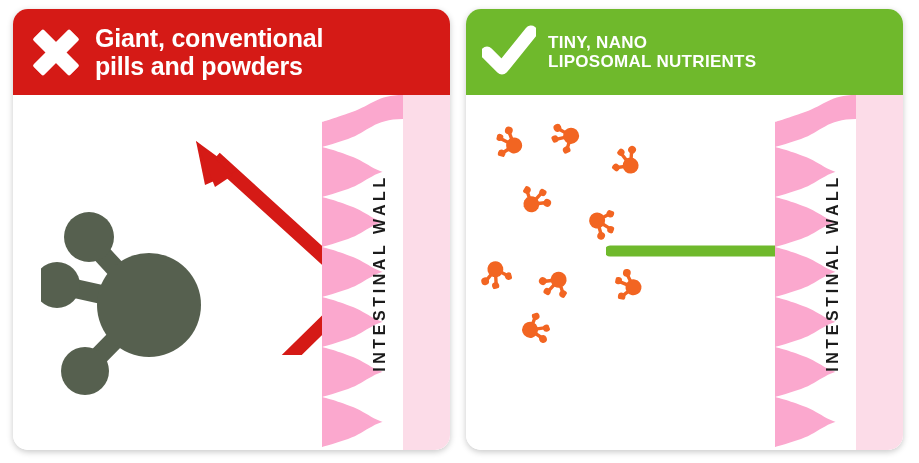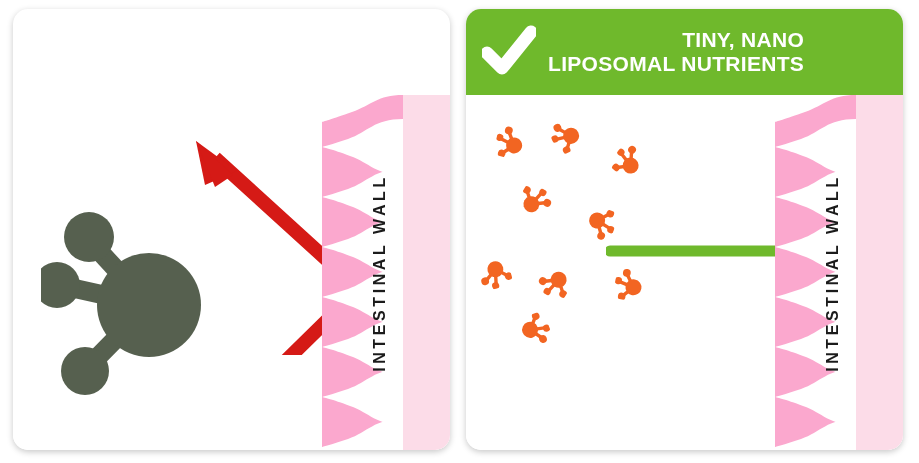--- a/index.html
+++ b/index.html
@@ -59,24 +59,23 @@
     color: #ffffff;
     line-height: 1.14;
     white-space: pre-line;
   }
   .title-red {
     font-size: 25px;
     font-weight: 600;
     letter-spacing: -0.2px;
   }
   .title-green {
-    font-size: 21px;
+    font-size: 17px;
     font-weight: 700;
     letter-spacing: 0.3px;
-    text-align: right;
   }
 
   
   .x-bar {
     position: absolute;
     left: 50%;
     top: 50%;
     width: 52px;
     height: 15px;
     margin-left: -26px;
@@ -191,20 +190,28 @@
     height: 56px;
   }
 </style>
 </head>
 <body>
 
 <div class="stage">
 
   <div class="panel panel-left">
 
+    <div class="panel-header header-red">
+      <div class="header-icon">
+        <div class="x-bar a"></div>
+        <div class="x-bar b"></div>
+      </div>
+      <div class="header-title title-red">Giant, conventional
+pills and powders</div>
+    </div>
 
     <div class="panel-body">
 
       <div class="molecule-big">
         <svg width="210" height="215" viewBox="0 0 210 215">
           <g stroke="#56604F" stroke-width="19" stroke-linecap="round" fill="none">
             <line x1="108" y1="120" x2="48" y2="55"></line>
             <line x1="108" y1="120" x2="18" y2="100"></line>
             <line x1="108" y1="120" x2="46" y2="183"></line>
           </g>

